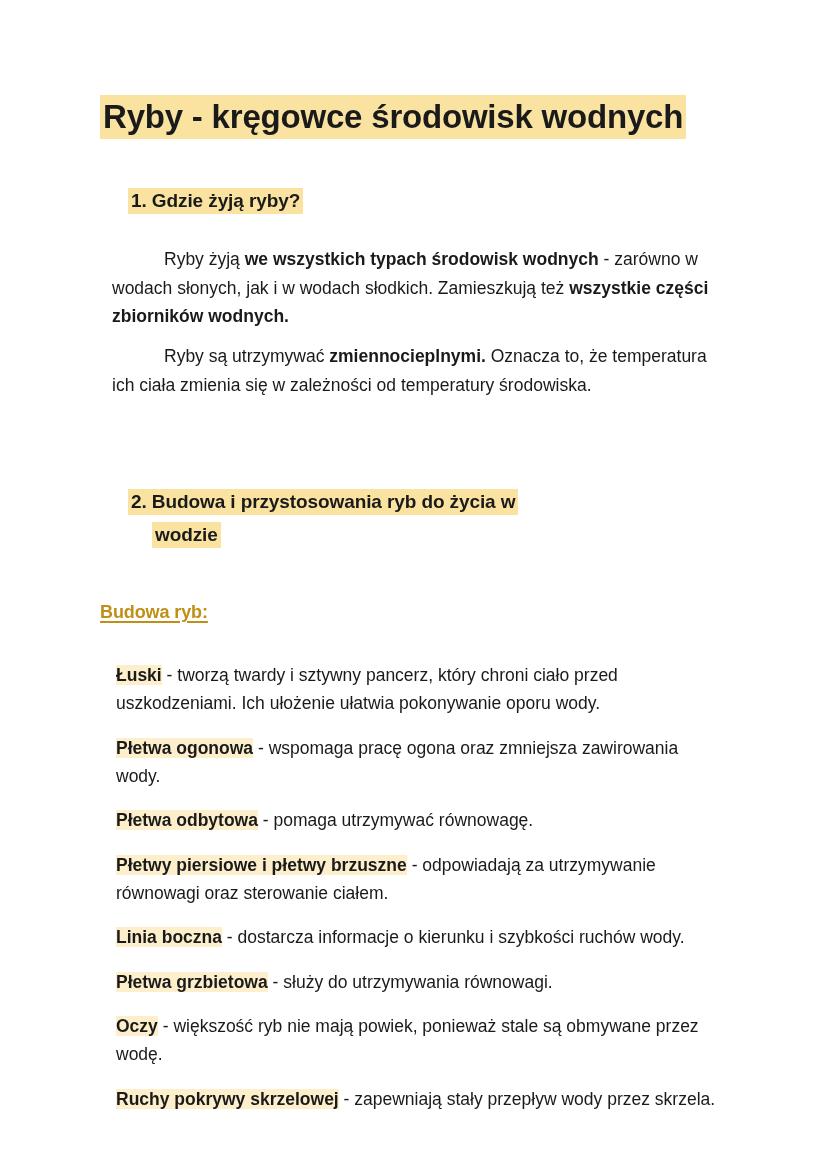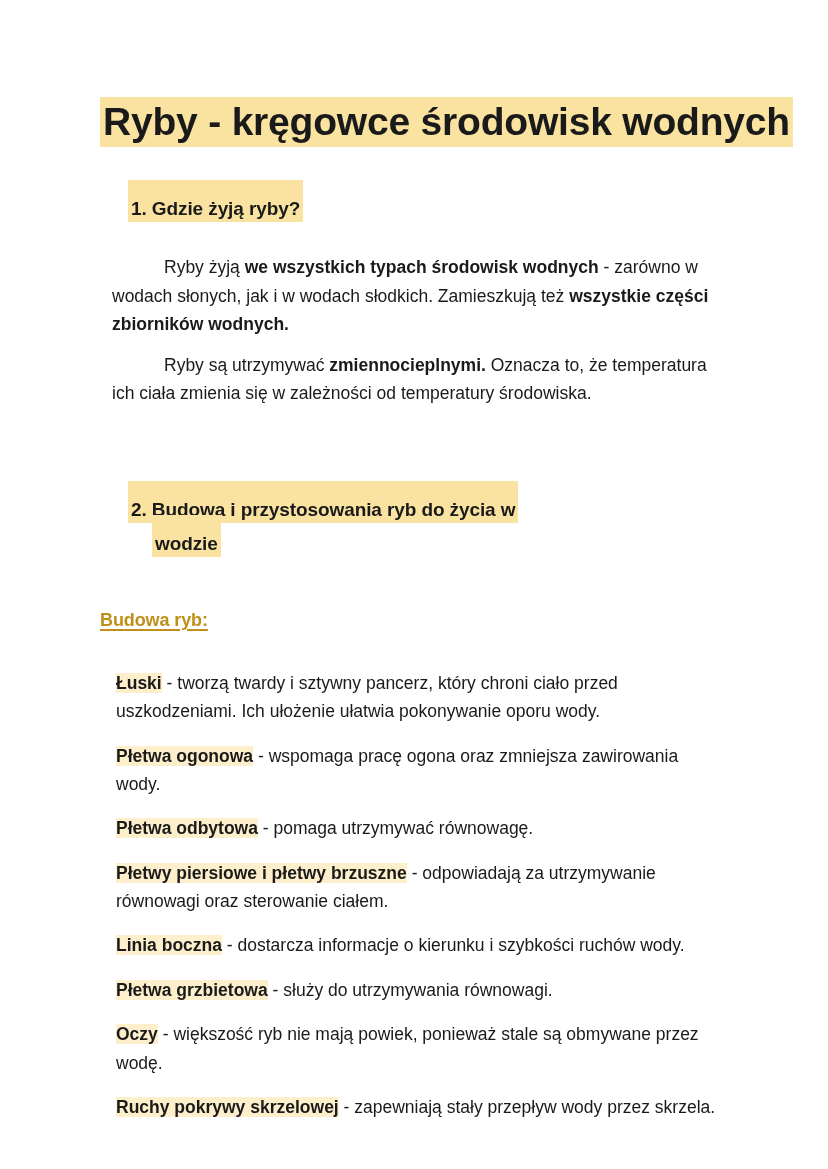--- a/index.html
+++ b/index.html
@@ -39,41 +39,41 @@
     -webkit-box-decoration-break: clone;
   }
   .hl-soft {
     background: #fdefcb;
     box-decoration-break: clone;
     -webkit-box-decoration-break: clone;
   }
 
   
   .doc-title {
-    font-size: 39px;
+    font-size: 33px;
     font-weight: 600;
     line-height: 1.36;
     letter-spacing: -0.2px;
     margin: 0 0 0 0;
     white-space: nowrap;
   }
   .doc-title .hl-strong {
     padding: 3px 3px 4px 3px;
   }
 
   
   .section-heading {
     font-size: 19px;
     font-weight: 700;
     line-height: 1.55;
     margin: 0;
     letter-spacing: -0.1px;
   }
   .section-heading .hl-strong {
-    padding: 18px 3px 3px 3px;
+    padding: 2px 3px 3px 3px;
   }
   .sec1 {
     margin-top: 46px;
     margin-left: 28px;
   }
   .sec2 {
     margin-top: 88px;
     margin-left: 28px;
     width: 530px;
   }

